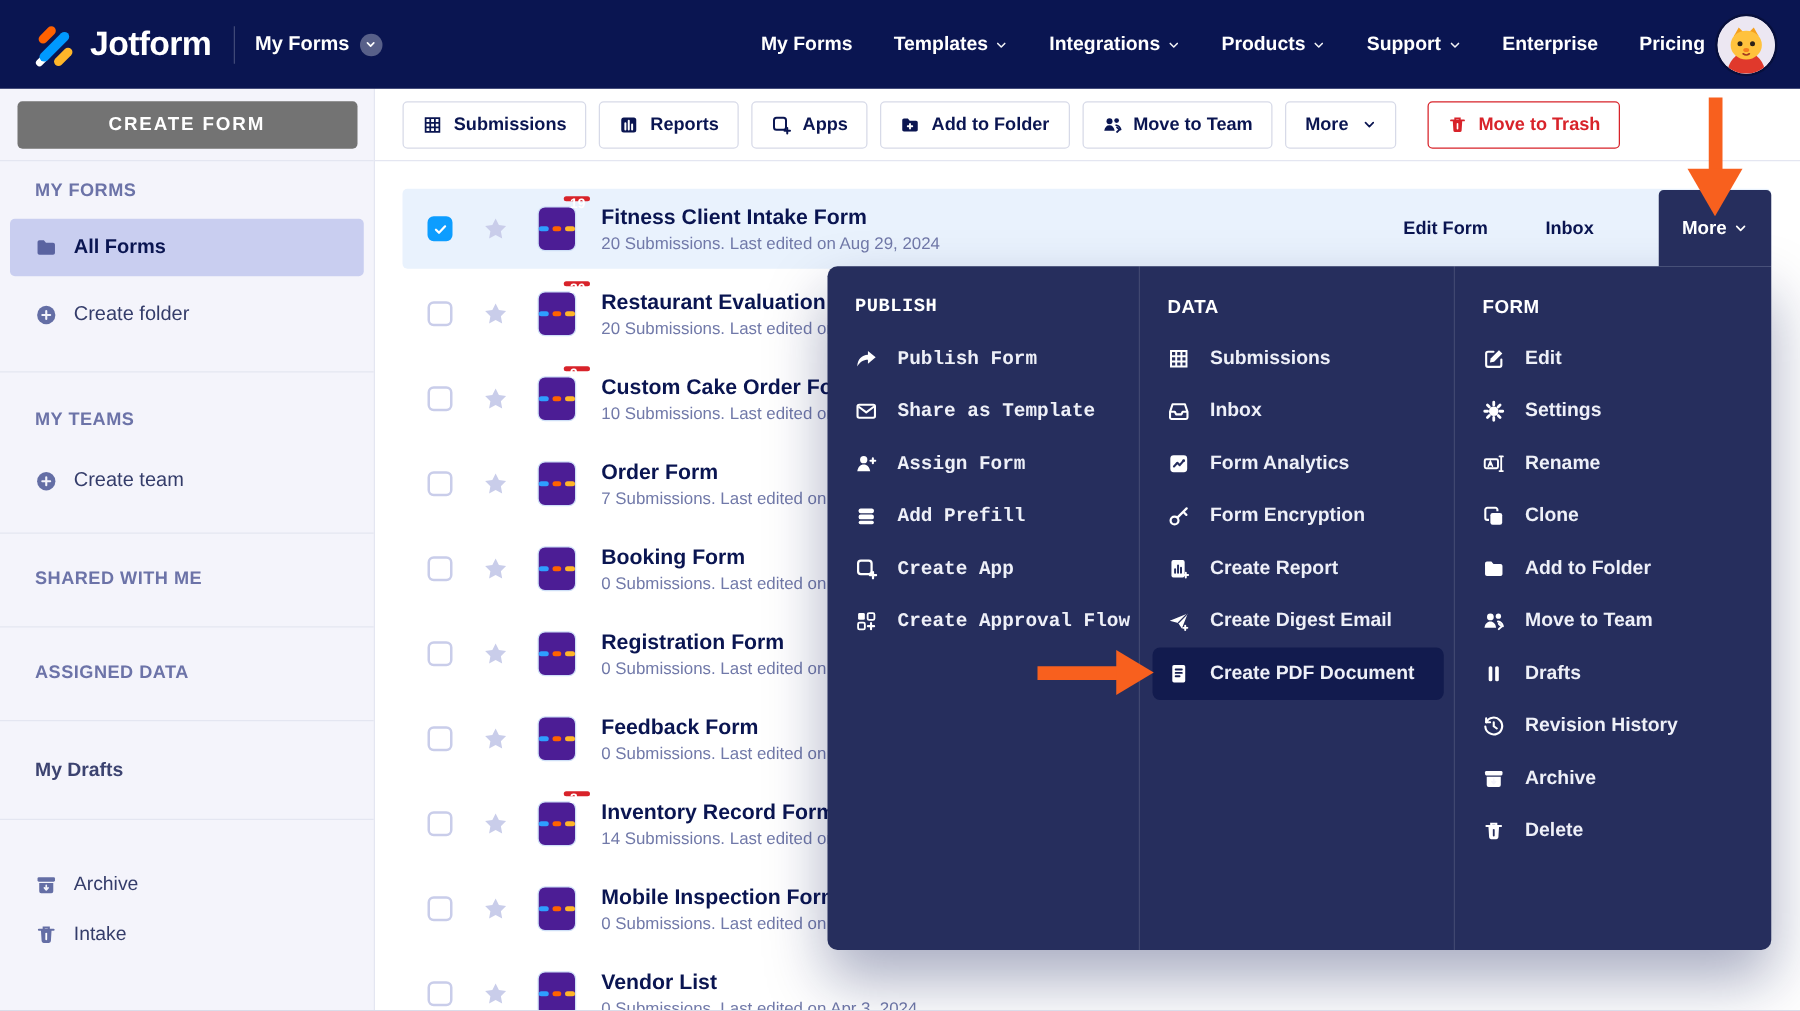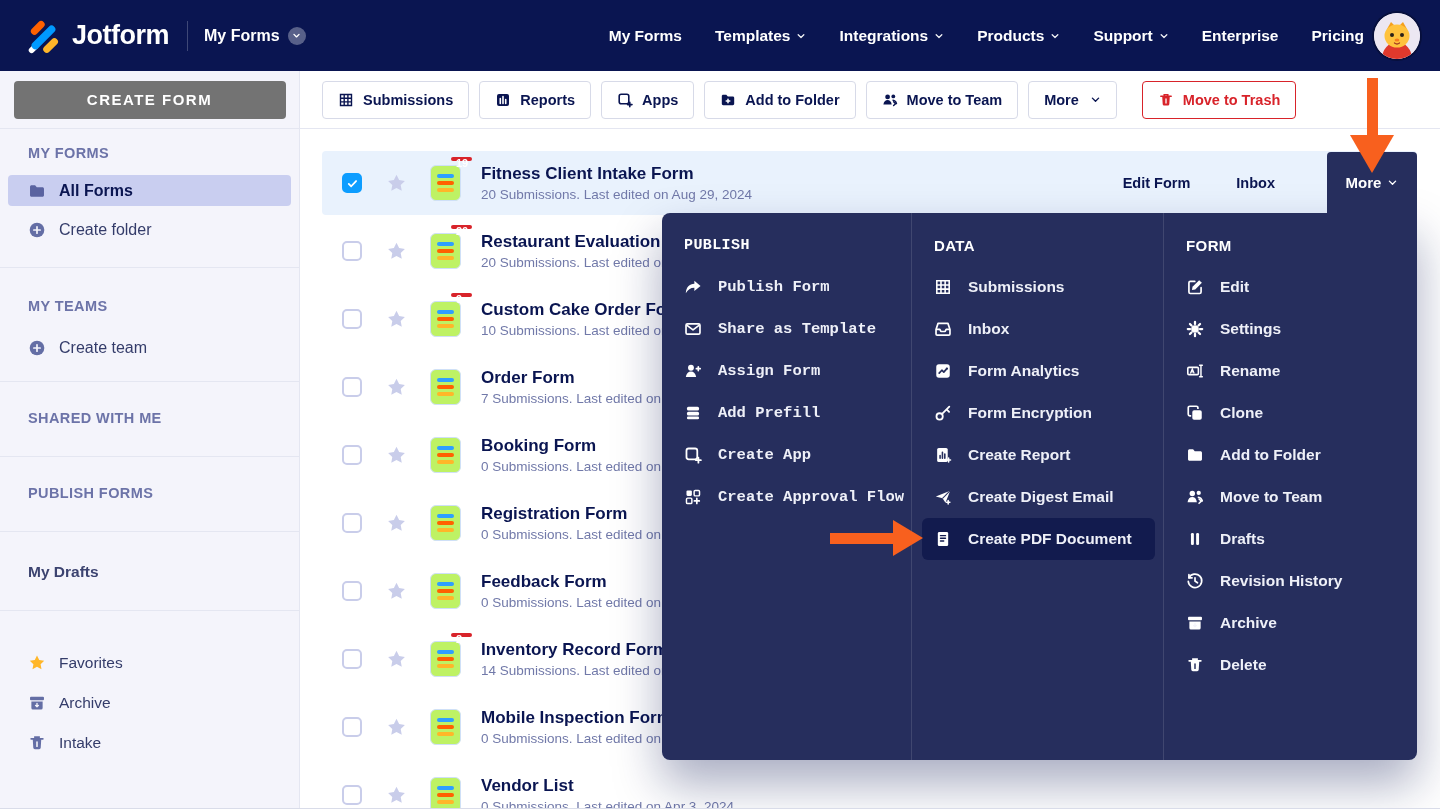--- a/index.html
+++ b/index.html
@@ -26,21 +26,21 @@
   .avatar svg { width:100%; height:100%; display:block; }
 
   
   .sidebar { position:absolute; top:71px; left:0; width:300px; height:738px; background:#f4f4fb;
              border-right:1px solid #e4e6f1; z-index:5; }
   .sb-create { height:58px; display:flex; align-items:center; justify-content:center; border-bottom:1px solid #e4e6f1; }
   .create-form-btn { width:272px; height:38px; background:#737373; color:#fff; border:none; border-radius:4px;
                      font-family:inherit; font-size:15px; font-weight:bold; letter-spacing:1.5px; cursor:pointer; }
   .sb-section { border-bottom:1px solid #e4e6f1; }
   .sb-header { color:#6c73a8; font-size:14.5px; font-weight:bold; letter-spacing:.4px; padding-left:28px; }
-  .sb-item { display:flex; align-items:center; gap:13px; height:31px; margin:0 8px; padding-left:20px;
+  .sb-item { display:flex; align-items:center; gap:13px; height:46px; margin:0 8px; padding-left:20px;
              border-radius:4px; color:#343c6a; font-size:16px; cursor:pointer; }
   .sb-item.selected { background:#c9cef0; color:#0a1551; font-weight:600; }
   .sb-item .ic { color:#646ea5; }
   .sb-item.selected .ic { color:#5a63a0; }
   .sb-drafts { color:#3c4370; font-size:15.5px; font-weight:bold; padding-left:28px; cursor:pointer; }
   .sb-bottom .sb-item { height:40px; font-size:15.5px; }
   .ic { display:inline-flex; width:18px; height:18px; flex:none; }
   .ic svg { width:100%; height:100%; }
   .ic.ic16 { width:16px; height:16px; }
   .ic.star-gold { color:#ffb629 !important; }
@@ -59,23 +59,23 @@
   
   .form-list { padding:22px 23px 0 22px; }
   .form-row { position:relative; display:flex; align-items:center; height:64px; margin-bottom:4px;
               border-radius:4px; padding-left:20px; background:#fff; cursor:pointer; }
   .form-row.selected { background:#e9f2fd; }
   .row-check { width:20px; height:20px; border-radius:5px; border:2px solid #c9cdea; background:#fff; flex:none; cursor:pointer; }
   .row-check.checked { background:#0d9dff; border-color:#0d9dff; display:flex; align-items:center; justify-content:center; }
   .row-check.checked svg { width:13px; height:13px; }
   .row-star { margin-left:24px; color:#c9cdea; width:21px; height:21px; flex:none; cursor:pointer; }
   .row-star svg { width:100%; height:100%; }
-  .form-thumb { position:relative; margin-left:23px; width:31px; height:36px; background:#bef264;
+  .form-thumb { position:relative; margin-left:23px; width:31px; height:36px; background:#4c1d95;
                 border:1.5px solid #cfe0f7; border-radius:6px; flex:none;
-                display:flex; flex-direction:column; align-items:center; justify-content:center; gap:3px; }
+                display:flex; flex-direction:row; align-items:center; justify-content:center; gap:3px; }
   .form-thumb i { display:block; width:17px; height:4px; border-radius:2px; }
   .thumb-badge { position:absolute; top:-9px; right:-12px; min-width:21px; height:18px; padding:0 5px;
                  background:#d8232a; border-radius:10px; color:#fff; font-size:11px; font-weight:bold;
                  font-style:normal; display:flex; align-items:center; justify-content:center; }
   .row-text { margin-left:20px; min-width:0; }
   .row-title { color:#0a1551; font-size:17px; font-weight:bold; white-space:nowrap; }
   .row-meta { color:#7179a9; font-size:13.5px; margin-top:3px; white-space:nowrap; }
   .row-actions { margin-left:auto; display:flex; align-items:center; gap:46px; padding-right:142px; }
   .row-action { color:#0a1551; font-size:14.5px; font-weight:600; cursor:pointer; white-space:nowrap; }
 
@@ -223,34 +223,26 @@
               </svg>
             </span>
             <span>Create team</span>
           </div>
         </div>
     </div>
     <div class="sb-section" style="padding:28px 0 30px;">
       <div class="sb-header" style="cursor:pointer;">SHARED WITH ME</div>
     </div>
     <div class="sb-section" style="padding:28px 0 30px;">
-      <div class="sb-header" style="cursor:pointer;">PUBLISH FORMS</div>
+      <div class="sb-header" style="cursor:pointer;">ASSIGNED DATA</div>
     </div>
     <div class="sb-section" style="padding:31px 0 29px;">
       <div class="sb-drafts">My Drafts</div>
     </div>
     <div class="sb-bottom" id="sb-bottom" style="padding-top:32px;">
-        <div class="sb-item">
-          <span class="ic star-gold">
-            <svg viewBox="0 0 16 16" fill="none">
-              <path d="M8 1.4l2 4 4.4.6-3.2 3.1.8 4.4L8 11.4l-4 2.1.8-4.4L1.6 6l4.4-.6z" fill="currentColor"></path>
-            </svg>
-          </span>
-          <span>Favorites</span>
-        </div>
         <div class="sb-item">
           <span class="ic">
             <svg viewBox="0 0 16 16" fill="none">
               <rect x="1.8" y="2.4" width="12.4" height="3.2" rx="0.9" fill="currentColor"></rect>
               <path d="M3 6.6h10v5.8a1.4 1.4 0 0 1-1.4 1.4H4.4A1.4 1.4 0 0 1 3 12.4z" fill="currentColor"></path>
               <path d="M8 8.3v3 M6.7 10.1l1.3 1.3 1.3-1.3" stroke="#f4f4fb" stroke-width="1.2" stroke-linecap="round" stroke-linejoin="round"></path>
             </svg>
           </span>
           <span>Archive</span>
         </div>

